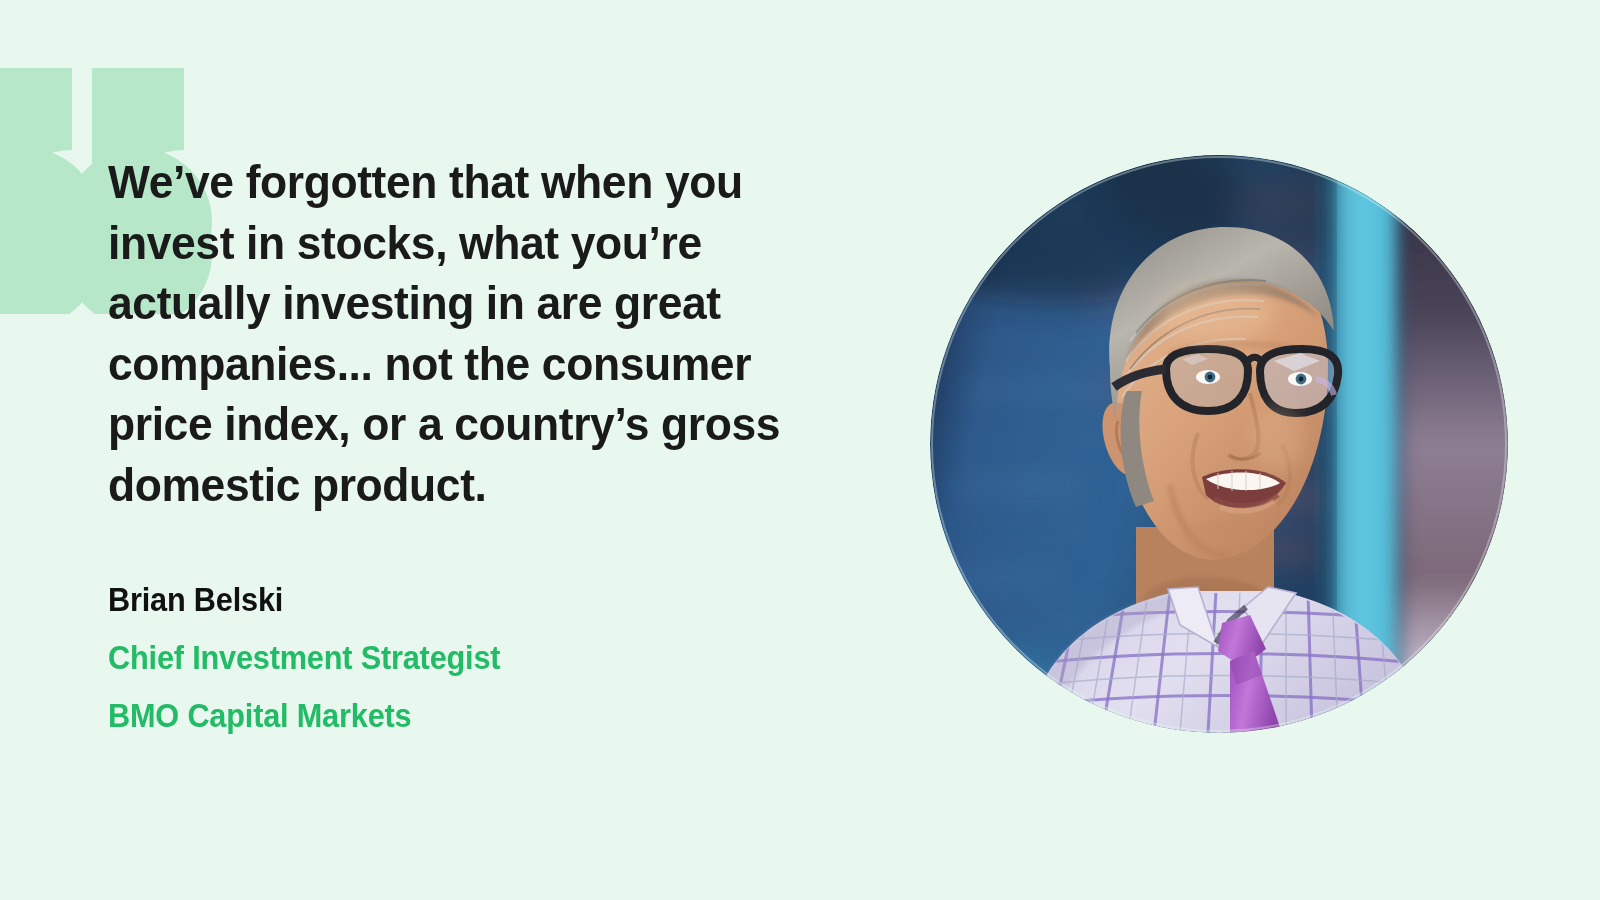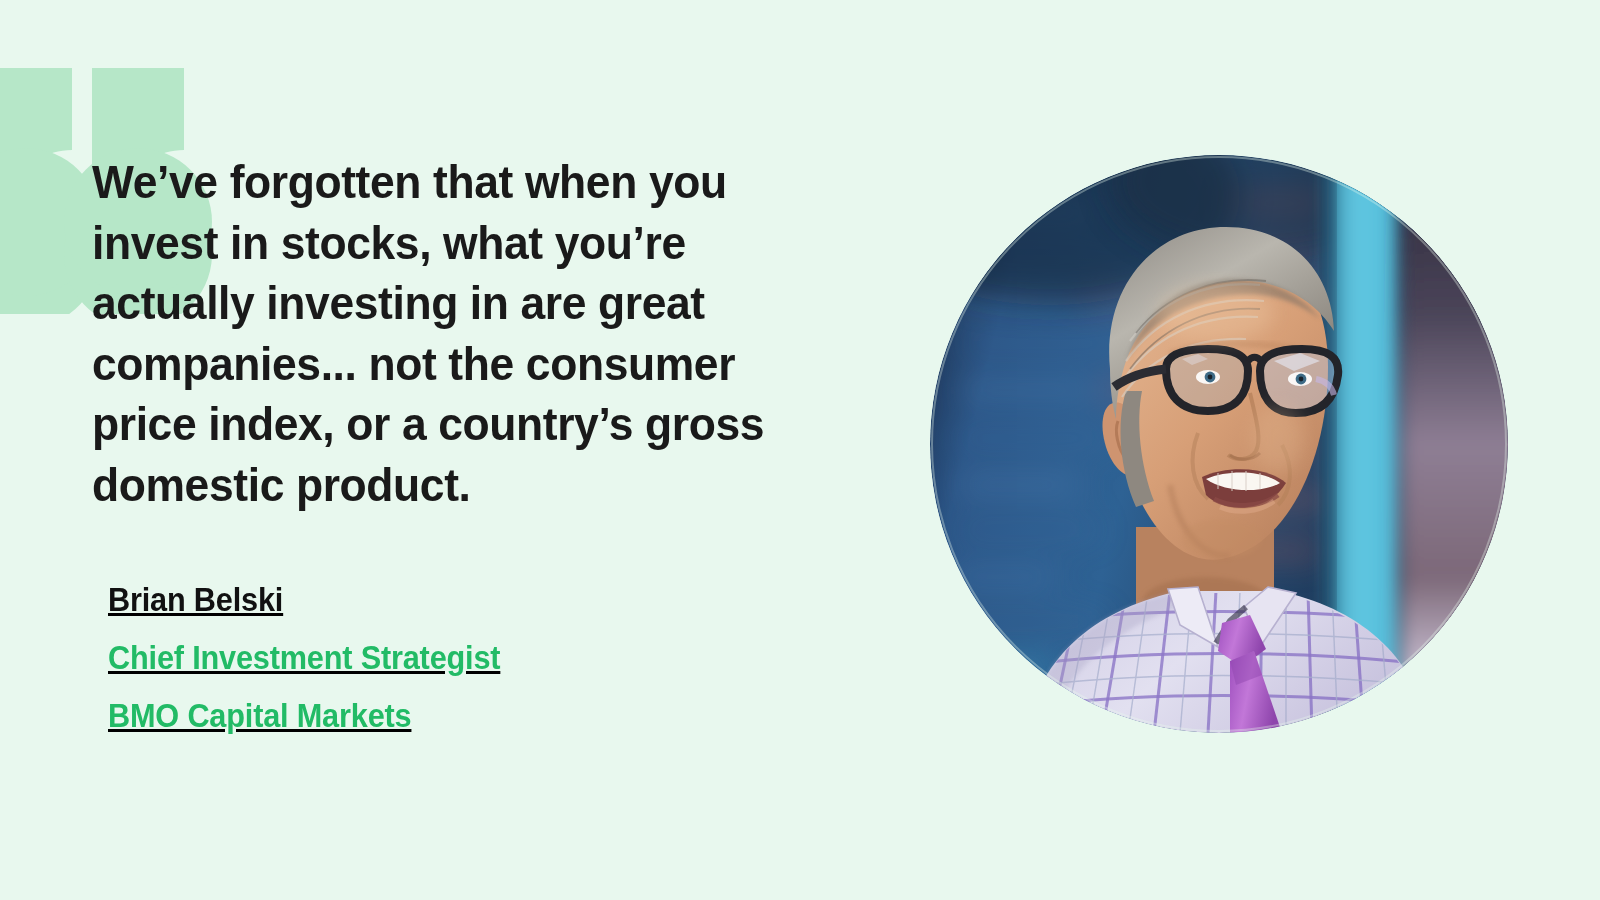--- a/index.html
+++ b/index.html
@@ -28,21 +28,21 @@
     top: 46px;
     width: 236px;
     height: 268px;
     pointer-events: none;
   }
   #quote-mark svg { display: block; width: 100%; height: 100%; }
 
   
   #text-col {
     position: absolute;
-    left: 92px;
+    left: 108px;
     top: 152px;
     width: 790px;
   }
 
   #quote-text {
     margin: 0;
     color: #1A1A1A;
     font-family: "Liberation Sans", sans-serif;
     font-size: 47px;
     line-height: 60.5px;
@@ -51,21 +51,20 @@
     transform: scaleX(0.945);
     transform-origin: left top;
     white-space: pre-line;
   }
 
   #attribution {
     position: absolute;
     left: 108px;
     top: 571px;
     width: 760px;
-    text-decoration: underline;
   }
   .attr-line {
     font-family: "Liberation Sans", sans-serif;
     font-weight: 700;
     font-size: 33px;
     line-height: 58px;
     letter-spacing: -0.2px;
     transform: scaleX(0.93);
     transform-origin: left top;
     white-space: nowrap;

